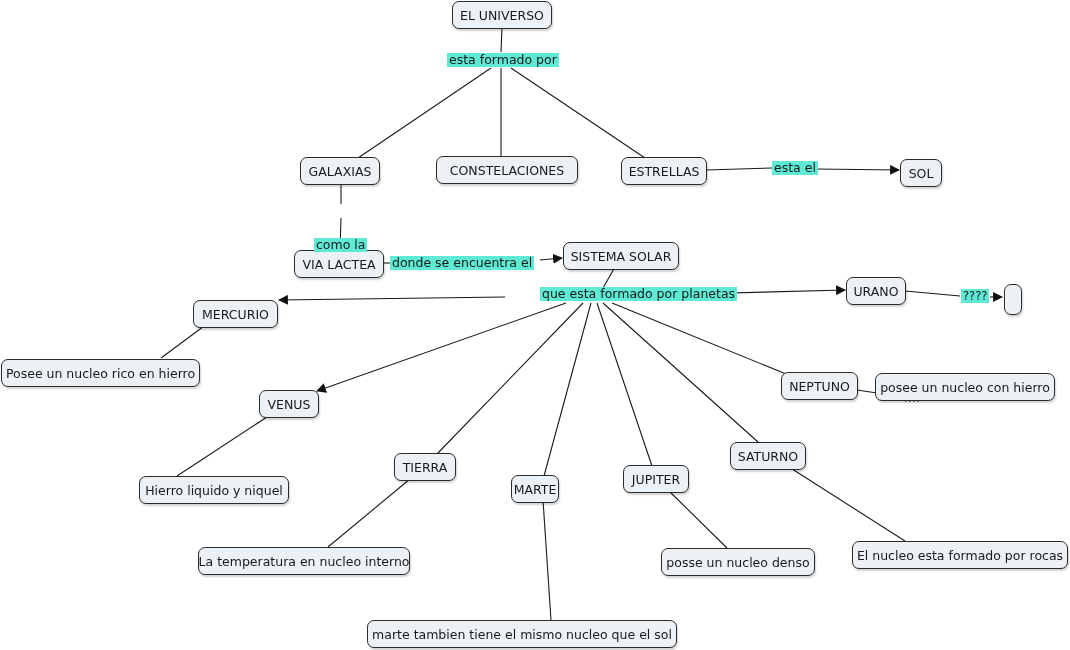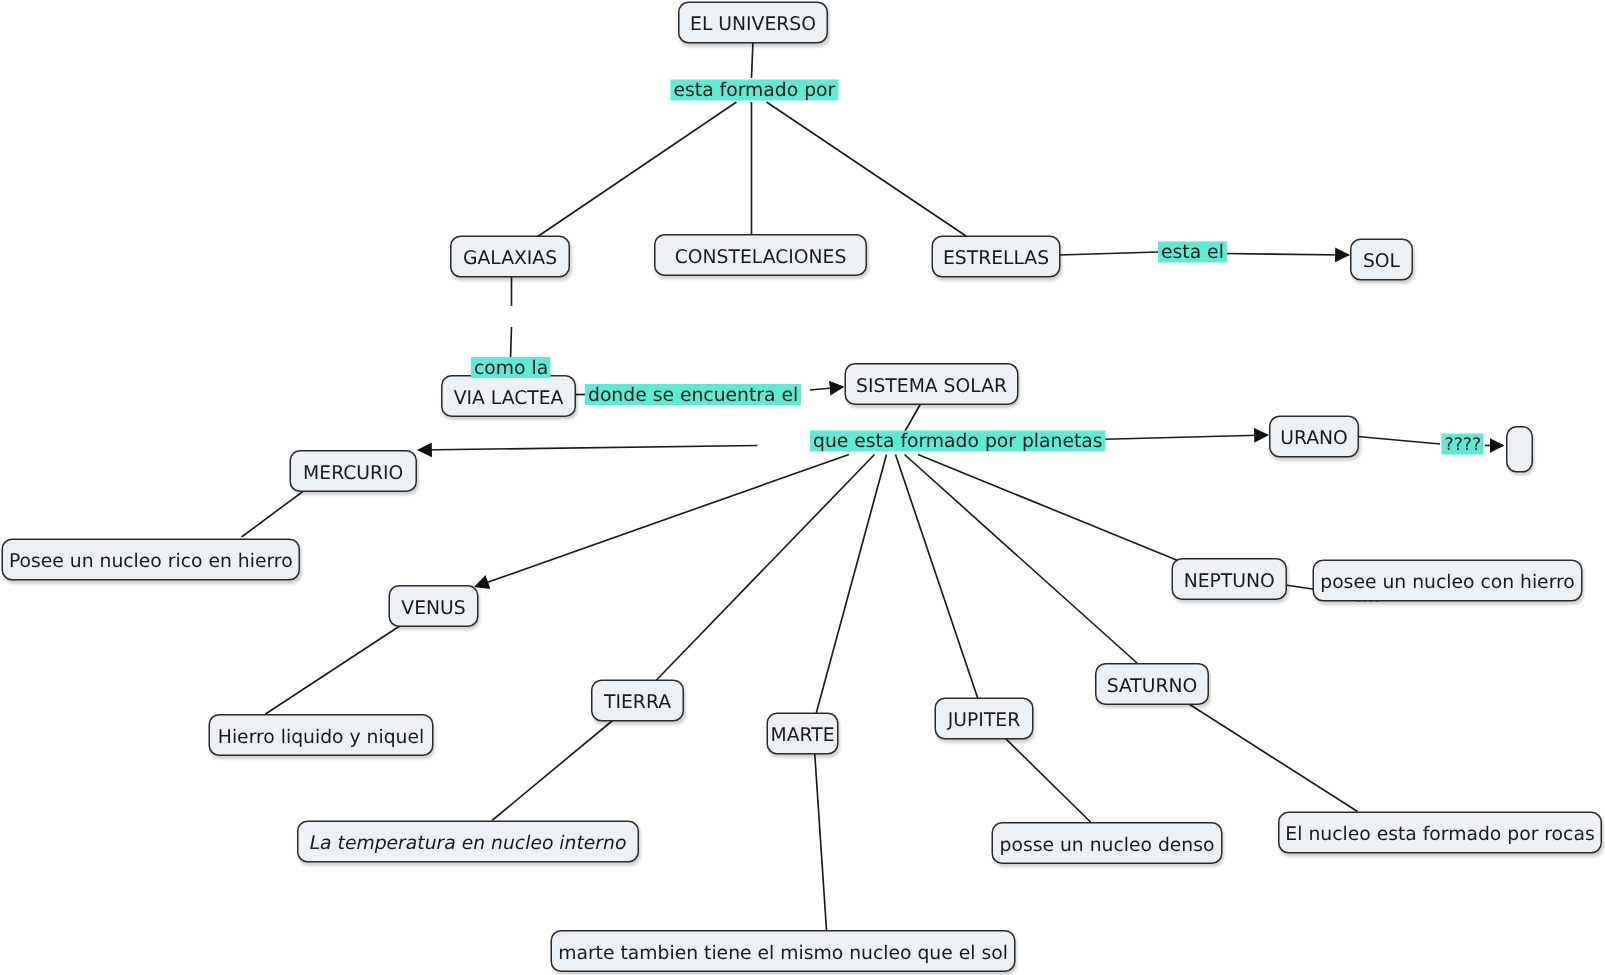--- a/index.html
+++ b/index.html
@@ -66,21 +66,21 @@
 <div class="node" style="left:259px;top:390px;width:60px;height:26px;">VENUS</div>
 <div class="node" style="left:781px;top:372px;width:77px;height:26px;">NEPTUNO</div>
 <div class="node" style="left:394px;top:453px;width:62px;height:26px;">TIERRA</div>
 <div class="node" style="left:511px;top:475px;width:48px;height:26px;">MARTE</div>
 <div class="node" style="left:623px;top:465px;width:66px;height:26px;">JUPITER</div>
 <div class="node" style="left:730px;top:442px;width:76px;height:26px;">SATURNO</div>
 
 <div class="node" style="left:1px;top:359px;width:199px;height:27px;">Posee un nucleo rico en hierro</div>
 <div class="node" style="left:875px;top:373px;width:180px;height:28px;">posee un nucleo con hierro</div>
 <div class="node" style="left:91px;top:476px;width:150px;height:27px;margin-left:48px;">Hierro liquido y niquel</div>
-<div class="node" style="left:198px;top:547px;width:228px;height:28px;font-style:italic;">La temperatura en nucleo interno</div>
+<div class="node" style="left:198px;top:547px;width:212px;height:28px;">La temperatura en nucleo interno</div>
 <div class="node" style="left:661px;top:548px;width:154px;height:28px;">posse un nucleo denso</div>
 <div class="node" style="left:852px;top:541px;width:216px;height:28px;">El nucleo esta formado por rocas</div>
 <div class="node" style="left:367px;top:620px;width:310px;height:28px;">marte tambien tiene el mismo nucleo que el sol</div>
 
 <div class="label" style="left:447px;top:53px;">esta formado por</div>
 <div class="label" style="left:772px;top:161px;">esta el</div>
 <div class="label" style="left:314px;top:204px;margin-top:34px;">como la</div>
 <div class="label" style="left:390px;top:256px;">donde se encuentra el</div>
 <div class="label" style="left:528px;top:287px;margin-left:12px;">que esta formado por planetas</div>
 <div class="label" style="left:961px;top:289px;font-size:11.5px;">????</div>

